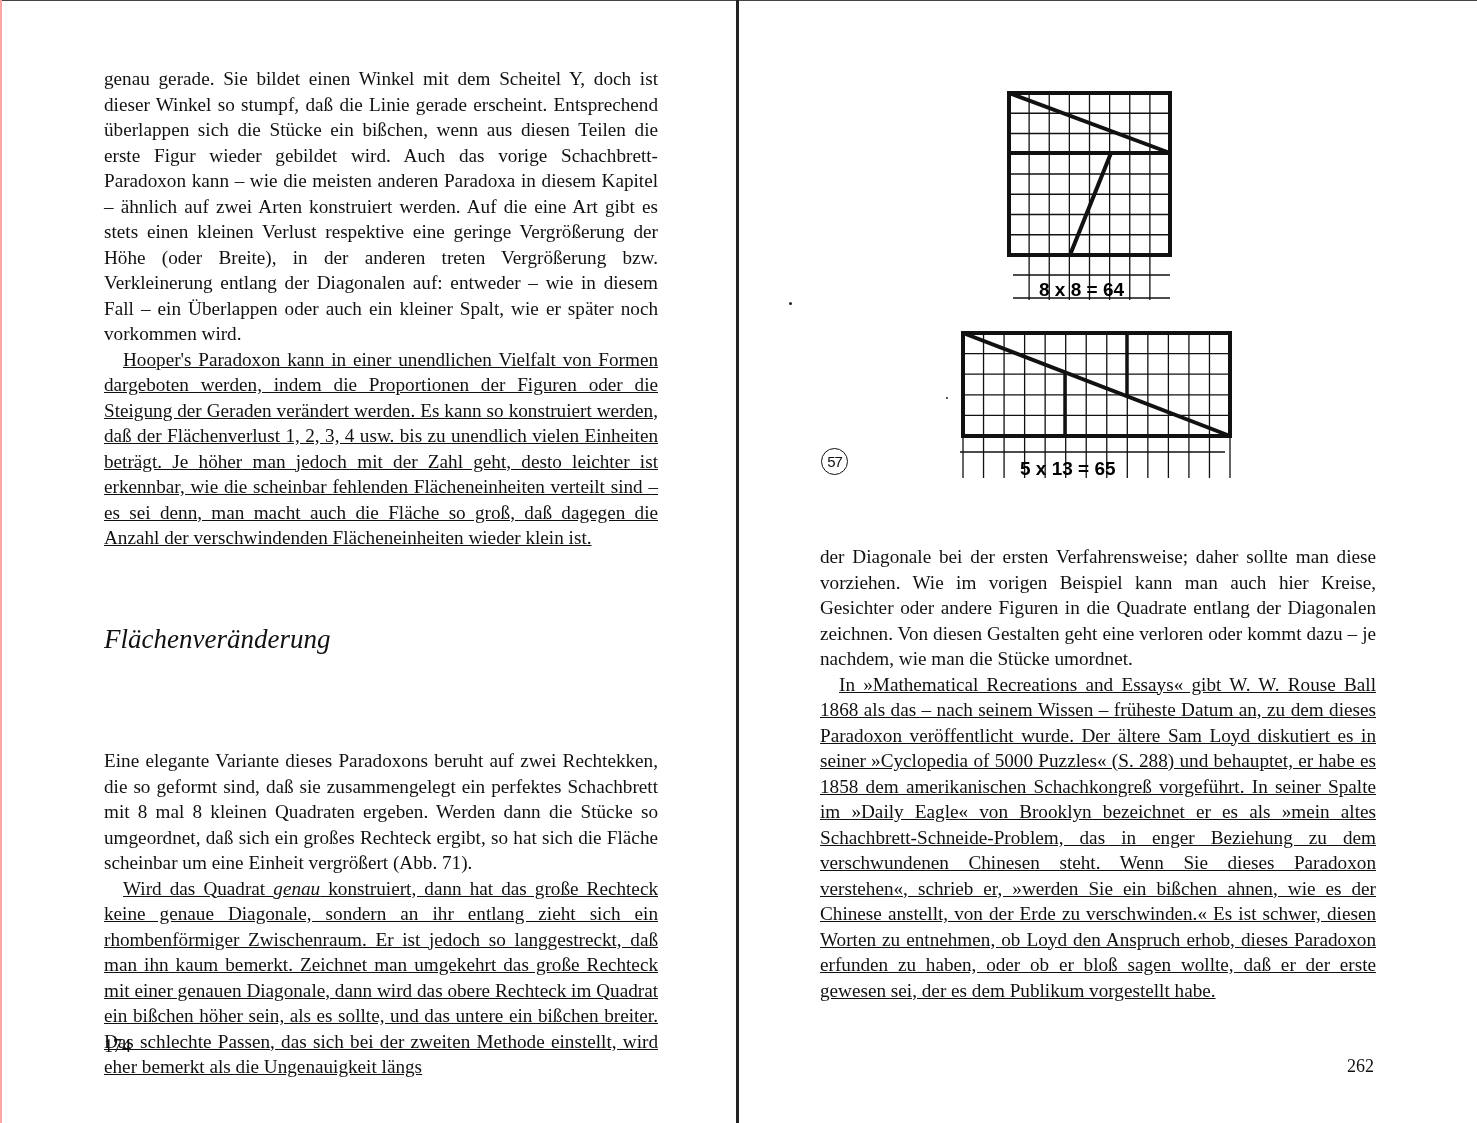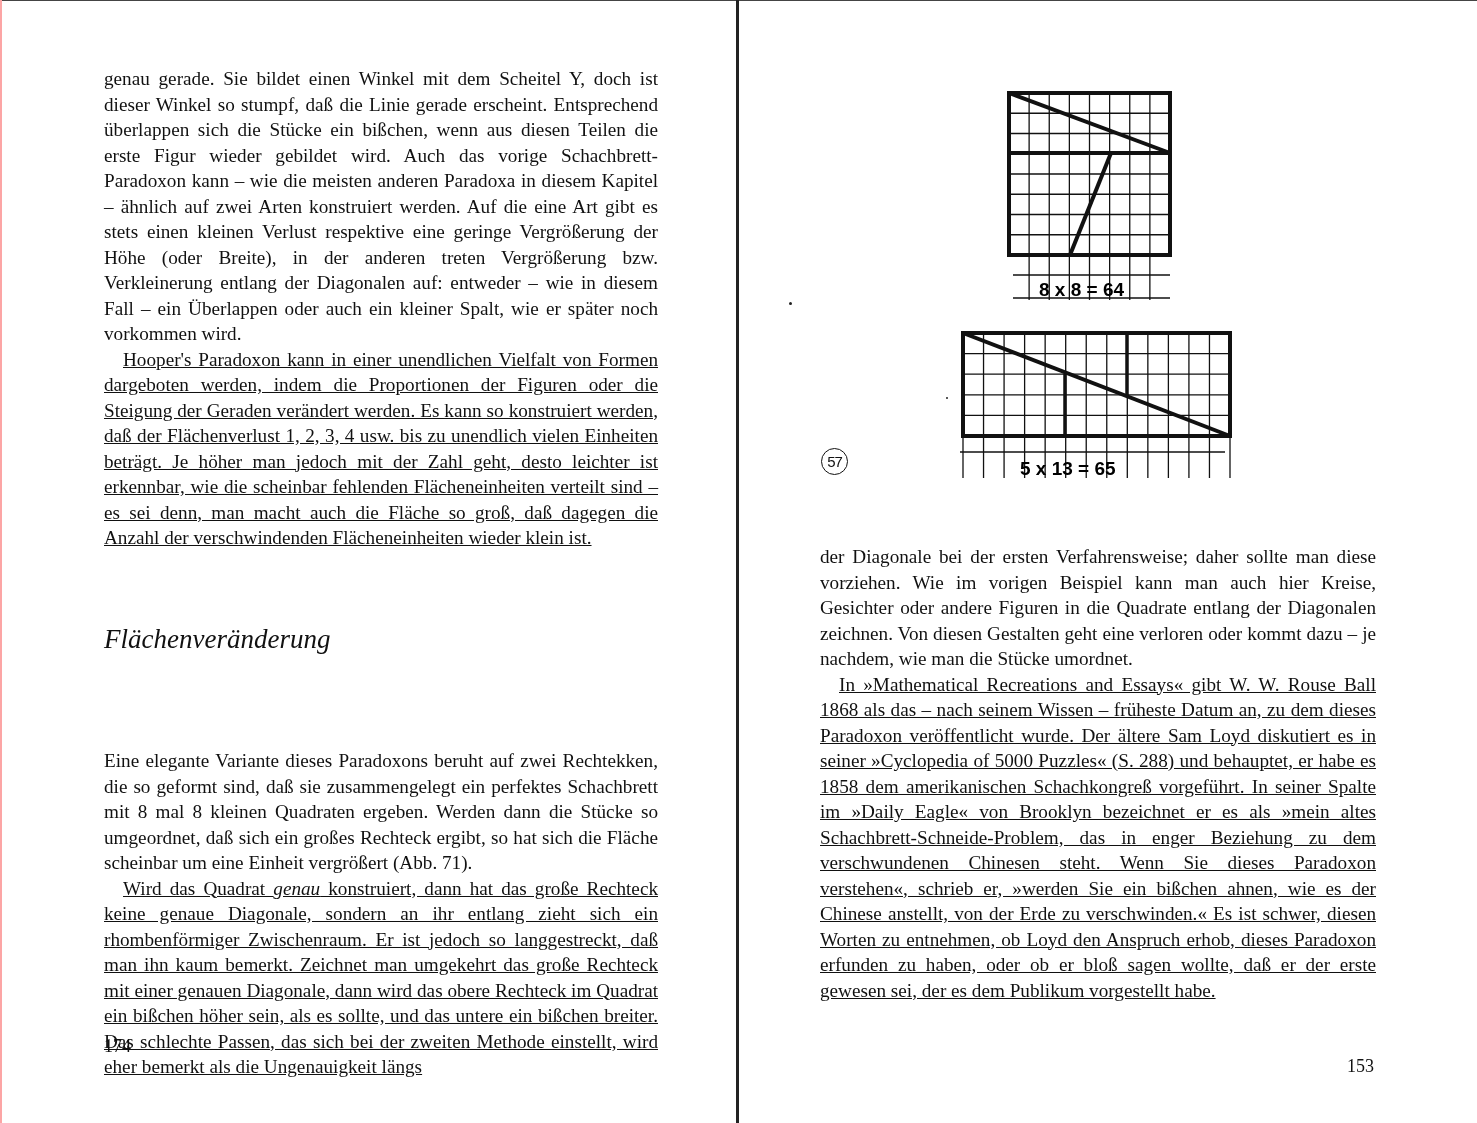--- a/index.html
+++ b/index.html
@@ -112,15 +112,15 @@
     <div class="fig-number">57</div>
 
     <div class="speck" style="left:50px; top:282px;"></div>
     <div class="speck" style="left:207px; top:377px; width:2px; height:2px;"></div>
 
     <div class="text-block right-col" style="top:524px;">
       <p>der Diagonale bei der ersten Verfahrensweise; daher sollte man diese vorziehen. Wie im vorigen Beispiel kann man auch hier Kreise, Gesichter oder andere Figuren in die Quadrate entlang der Diagonalen zeichnen. Von diesen Gestalten geht eine verloren oder kommt dazu – je nachdem, wie man die Stücke umordnet.</p>
       <p class="indent">In »Mathematical Recreations and Essays« gibt W. W. Rouse Ball 1868 als das – nach seinem Wissen – früheste Datum an, zu dem dieses Paradoxon veröffentlicht wurde. Der ältere Sam Loyd diskutiert es in seiner »Cyclopedia of 5000 Puzzles« (S. 288) und behauptet, er habe es 1858 dem amerikanischen Schachkongreß vorgeführt. In seiner Spalte im »Daily Eagle« von Brooklyn bezeichnet er es als »mein altes Schachbrett-Schneide-Problem, das in enger Beziehung zu dem verschwundenen Chinesen steht. Wenn Sie dieses Paradoxon verstehen«, schrieb er, »werden Sie ein bißchen ahnen, wie es der Chinese anstellt, von der Erde zu verschwinden.« Es ist schwer, diesen Worten zu entnehmen, ob Loyd den Anspruch erhob, dieses Paradoxon erfunden zu haben, oder ob er bloß sagen wollte, daß er der erste gewesen sei, der es dem Publikum vorgestellt habe.</p>
     </div>
 
-    <div class="folio folio-right">153</div>
+    <div class="folio folio-right">262</div>
   </div>
 </div>
 
 </body></html>

